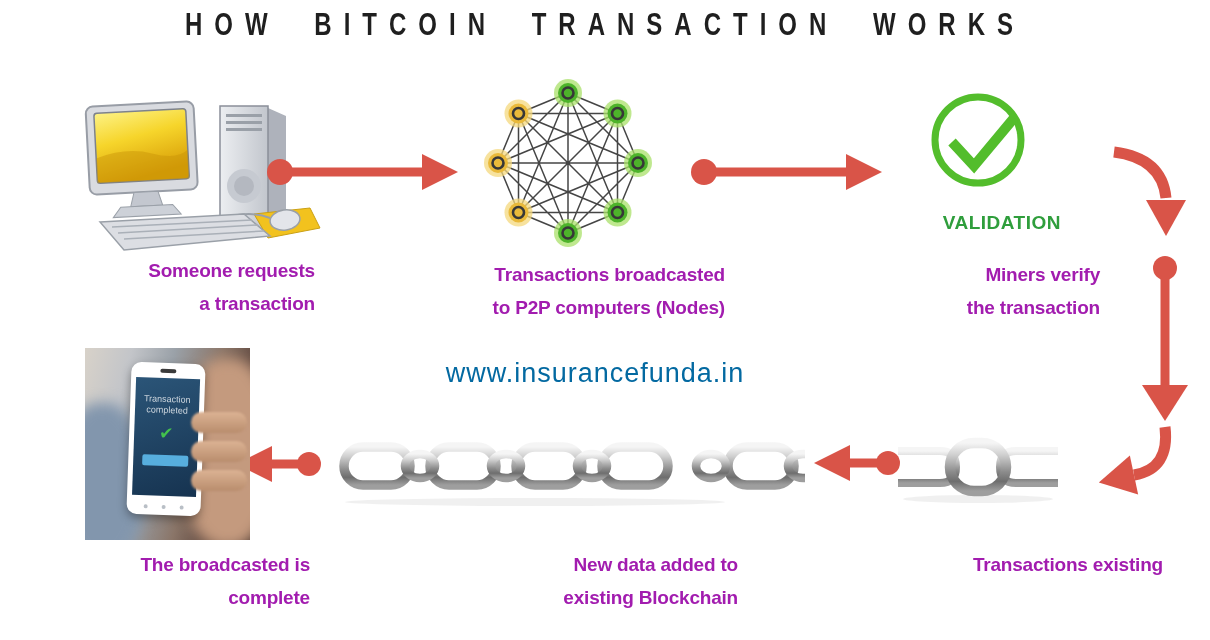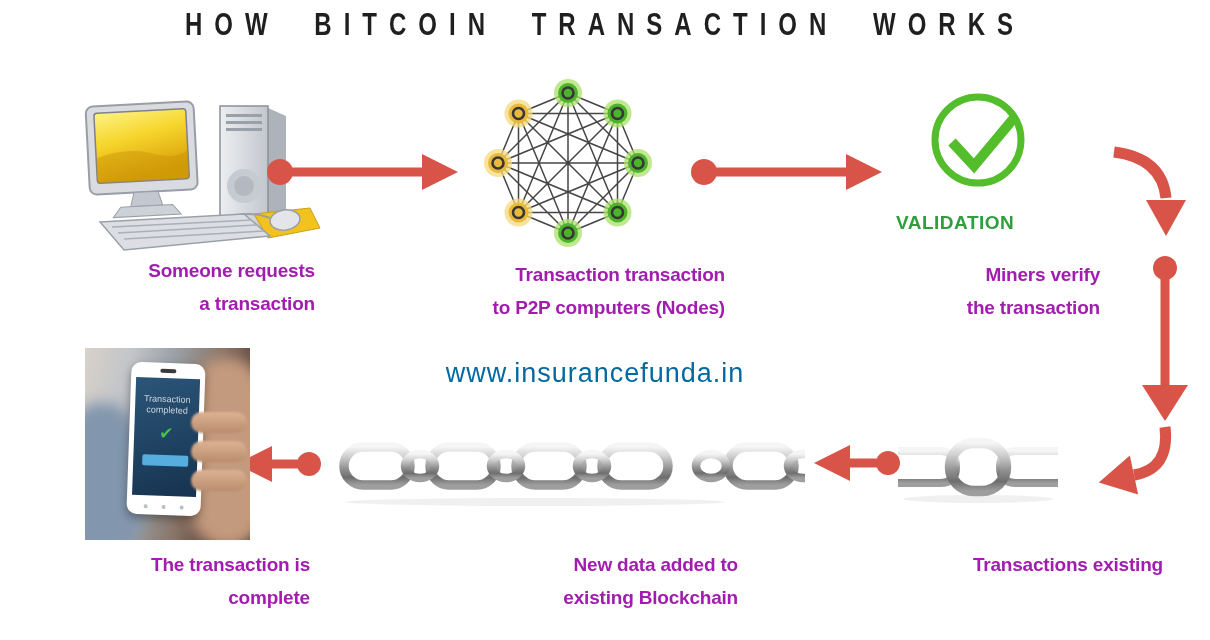--- a/index.html
+++ b/index.html
@@ -32,21 +32,21 @@
   .lbl-combine  { left:818px; top:548px; width:345px; }
 
   
   .watermark {
     left:405px; top:358px; width:380px; text-align:center;
     font-size:27px; color:#0369a1; letter-spacing:1px; font-weight:400;
   }
 
   
   .validation-label {
-    left:896px; top:212px; width:165px; text-align:left;
+    left:896px; top:212px; width:165px; text-align:right;
     font-size:19px; font-weight:700; color:#2f9e3c; letter-spacing:0.5px;
   }
 
   
   .arr line   { stroke:#d95448; stroke-width:9; }
   .arr circle { fill:#d95448; }
   .arr polygon{ fill:#d95448; }
   .arr path   { stroke:#d95448; stroke-width:11; fill:none; }
 
   
@@ -205,21 +205,21 @@
         <circle class="ring" r="5.5"></circle>
       </g>
     <g class="node yellow" transform="translate(50.5,38.5)">
       <circle class="halo" r="14"></circle>
         <circle class="core" r="10"></circle>
         <circle class="ring" r="5.5"></circle>
       </g>
   </svg>
 
   <div class="abs step-label lbl-broadcast">
-    <div>Transaction transaction</div>
+    <div>Transactions broadcasted</div>
     <div>to P2P computers (Nodes)</div>
   </div>
 
   <svg class="abs arr" style="left:688px; top:149px;" width="200" height="46" viewBox="0 0 200 46">
     <circle cx="16" cy="23" r="13"></circle>
     <line x1="16" y1="23" x2="158" y2="23"></line>
     <polygon points="0,-18 36,0 0,18" transform="translate(158,23)"></polygon>
   </svg>
 
   <svg class="abs vcheck" style="left:922px; top:90px;" width="112" height="112" viewBox="0 0 112 112">
@@ -326,21 +326,21 @@
           <i></i>
           <i></i>
         </div>
     </div>
     <div class="finger" style="top:64px;"></div>
     <div class="finger" style="top:93px;"></div>
     <div class="finger" style="top:122px;"></div>
   </div>
 
   <div class="abs step-label lbl-complete">
-    <div>The transaction is</div>
+    <div>The broadcasted is</div>
     <div>complete</div>
   </div>
   <div class="abs step-label lbl-addblock">
     <div>New data added to</div>
     <div>existing Blockchain</div>
   </div>
   <div class="abs step-label lbl-combine">
     <div>Transactions existing</div>
   </div>
 

